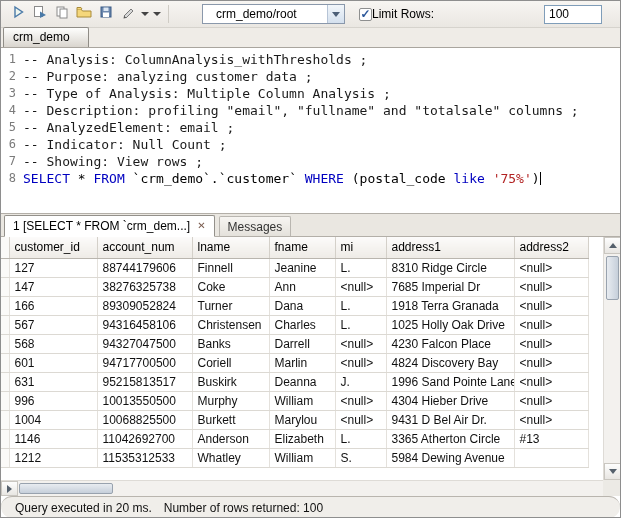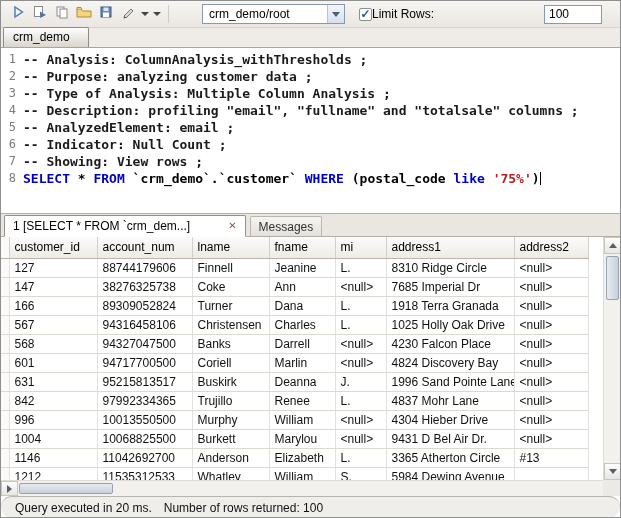--- a/index.html
+++ b/index.html
@@ -12,21 +12,21 @@
              background:linear-gradient(#f7f5f2,#eae7e2);
              border-bottom:1px solid #d6d3cd;
              display:flex; align-items:center; padding:0 6px; }
   .tbtn { width:22px; height:22px; display:flex; align-items:center; justify-content:center;
           border:1px solid transparent; border-radius:2px; }
   .ddarrow { width:0; height:0; border-left:4px solid transparent; border-right:4px solid transparent;
              border-top:4px solid #444; margin:0 3px; }
   .sep { width:1px; height:18px; background:#cfccc5; margin:0 5px; }
   .combo { margin-left:28px; width:143px; height:20px; background:#fff;
            border:1px solid #8a98ab; display:flex; align-items:center; }
-  .combo-text { flex:1; font-size:12px; padding-left:6px; white-space:nowrap; overflow:hidden; }
+  .combo-text { flex:1; font-size:12px; padding-left:13px; white-space:nowrap; overflow:hidden; }
   .combo-arrow { width:17px; height:18px; background:linear-gradient(#f2f6fa,#d4e0ee);
                  border-left:1px solid #b6c4d6; display:flex; align-items:center; justify-content:center; }
   .combo-arrow i { width:0; height:0; border-left:4px solid transparent; border-right:4px solid transparent;
                    border-top:5px solid #4c5f77; }
   .checkbox { margin-left:14px; width:13px; height:13px; background:#fff;
               border:1px solid #8e8f8f; border-radius:2px; display:flex;
               align-items:center; justify-content:center; }
   .checkmark { color:#2b579a; font-size:12px; font-weight:bold; line-height:10px; }
   .cb-label { font-size:12px; white-space:nowrap; }
   .limit-input { margin-left:auto; margin-right:12px; width:58px; height:19px;
@@ -41,35 +41,35 @@
            border-radius:2px 2px 0 0; font-size:12px; line-height:19px; }
 
   
   .editor { position:absolute; top:47px; left:0; width:100%; height:165px;
             background:#fff; display:flex; padding-top:3px; overflow:hidden; }
   .gutter { width:20px; text-align:right; padding-right:5px; }
   .ln-num { height:17px; line-height:17px; color:#7b7b7b;
             font-family:"DejaVu Sans Mono",monospace; font-size:12px; }
   .codecol { flex:1; padding-left:2px; }
   .code-line { height:17px; line-height:17px; white-space:pre;
-               font-family:"DejaVu Sans Mono",monospace; font-size:13px; color:#000;font-weight:bold; }
+               font-family:"DejaVu Sans Mono",monospace; font-size:13px; color:#000; }
   .tok-comment { color:#1a1a1a; }
   .tok-keyword { color:#0000c0; }
   .tok-string  { color:#b22222; }
   .tok-plain   { color:#000; }
   .caret { display:inline-block; width:1px; height:13px; background:#000; vertical-align:-2px; }
 
   
   .restabs { position:absolute; top:212px; left:0; width:100%; height:24px;
              background:#eae7e1; border-top:1px solid #b3afa8; border-bottom:1px solid #b3afa8;
              display:flex; align-items:flex-end; padding-left:3px; }
   .rtab { height:22px; display:flex; align-items:center; padding:0 8px; font-size:12px;
           white-space:nowrap; }
   .rtab.active { background:#fff; border:1px solid #94918b; border-bottom:1px solid #fff;
-                 margin-bottom:-1px; border-radius:2px 2px 0 0;gap:31px; }
+                 margin-bottom:-1px; border-radius:2px 2px 0 0; }
   .rtab.inactive { background:linear-gradient(#f7f5f2,#e4e1db); border:1px solid #b9b6b0;
                    border-bottom:none; margin-left:4px; height:20px; border-radius:2px 2px 0 0;
                    color:#333; }
   .tab-close { margin-left:7px; color:#7a5c4f; font-size:10px; line-height:10px; }
 
   
   .gridwrap { position:absolute; top:236px; left:0; width:604px; height:243px;
               overflow:hidden; background:#fff; }
   table.grid { border-collapse:collapse; table-layout:fixed; width:587px; }
   table.grid th { height:21px; background:linear-gradient(#fcfbfa,#eeebe6);
@@ -312,30 +312,20 @@
             <td>631</td>
             <td>95215813517</td>
             <td>Buskirk</td>
             <td>Deanna</td>
             <td>J.</td>
             <td>1996 Sand Pointe Lane</td>
             <td>&lt;null&gt;</td>
           </tr>
           <tr>
             <td class="rowgutter"></td>
-            <td>842</td>
-            <td>97992334365</td>
-            <td>Trujillo</td>
-            <td>Renee</td>
-            <td>L.</td>
-            <td>4837 Mohr Lane</td>
-            <td>&lt;null&gt;</td>
-          </tr>
-          <tr>
-            <td class="rowgutter"></td>
             <td>996</td>
             <td>10013550500</td>
             <td>Murphy</td>
             <td>William</td>
             <td>&lt;null&gt;</td>
             <td>4304 Hieber Drive</td>
             <td>&lt;null&gt;</td>
           </tr>
           <tr>
             <td class="rowgutter"></td>

